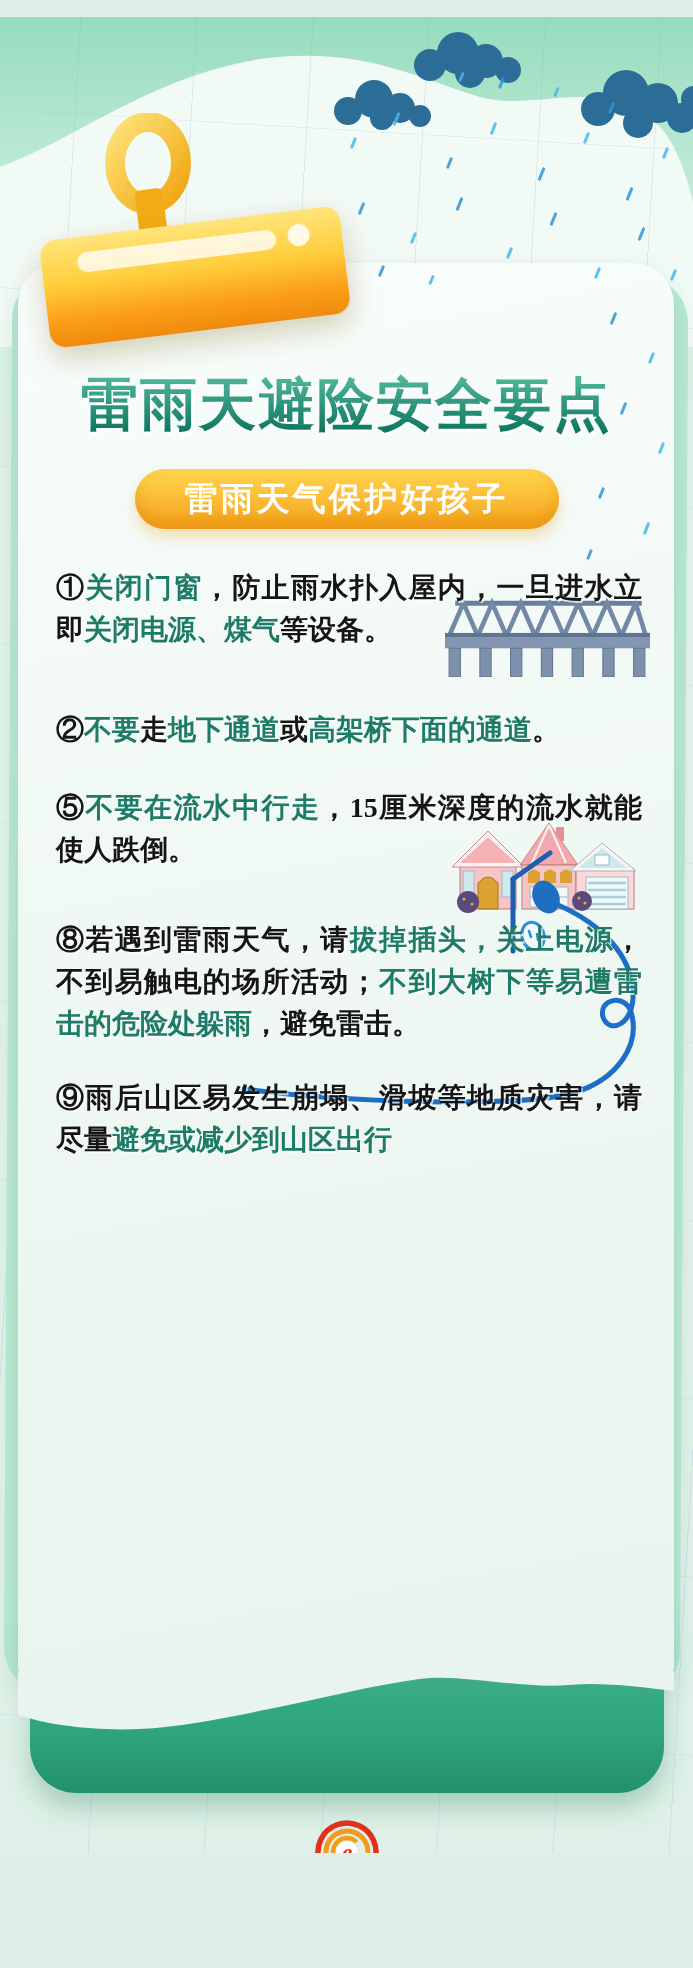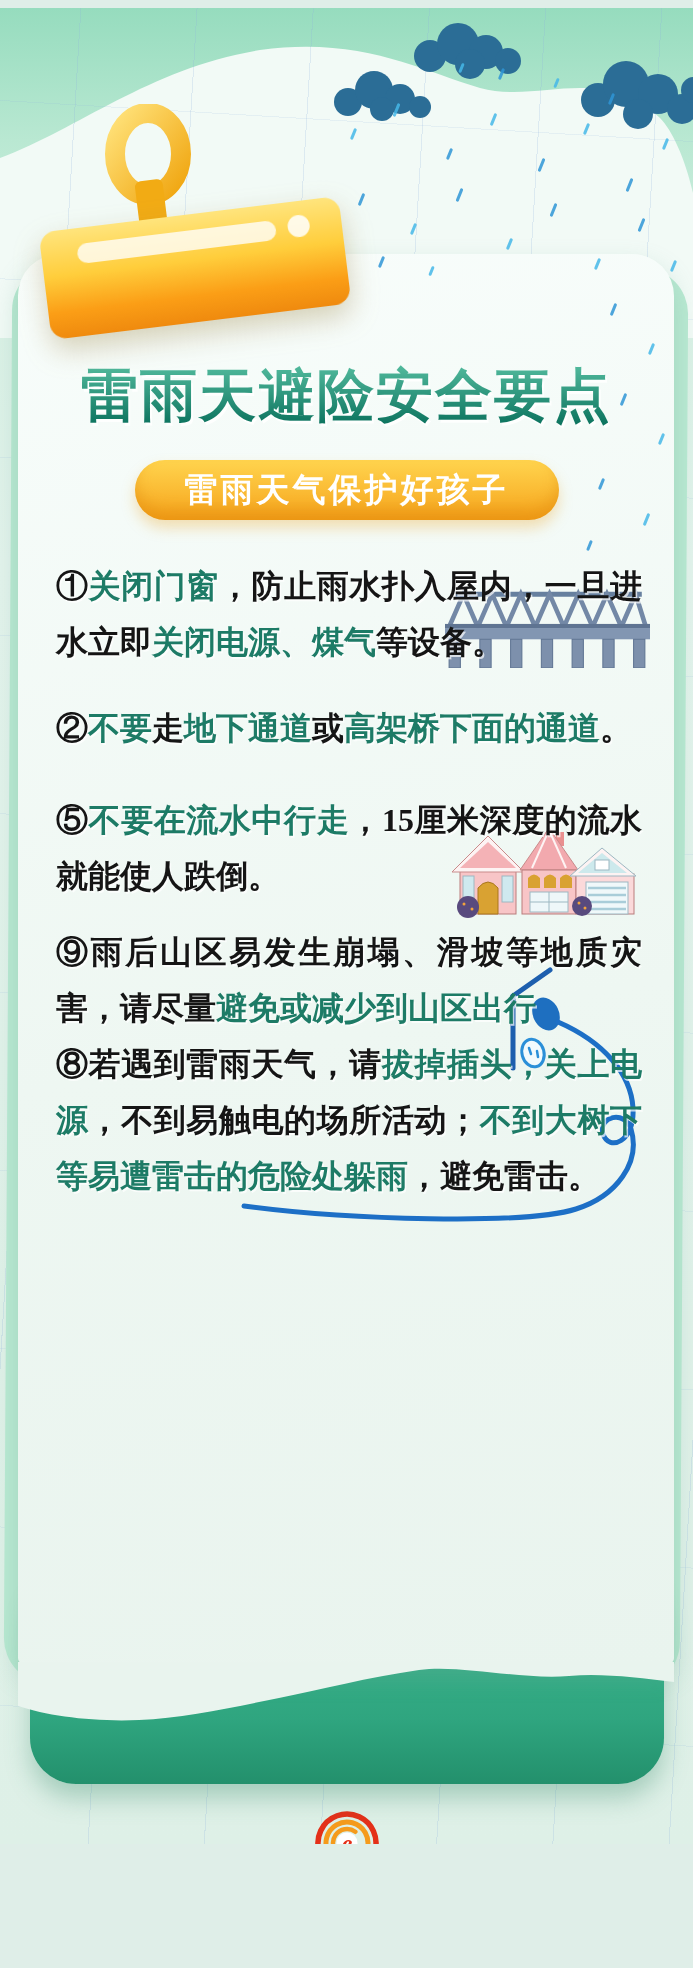--- a/index.html
+++ b/index.html
@@ -1,17 +1,17 @@
 <!DOCTYPE html>
 <html style="--emphasis: #1d7b66; --body: #151515; --title-top: #5ac2a4; --title-bottom: #0e7560; --pill-top: #ffd44e; --pill-bottom: #f6a41c; --card-bg: #eef7f2; --under-card: #2fa57f; --cloud: #2b6d96; --rain-light: #45b7e8; --rain-dark: #2f95d6; --clip-gold: #ffc832; --logo-red: #e43019; --logo-orange: #f59b1c;"><head>
 <meta charset="utf-8">
 <style>
   html,body{margin:0;padding:0;}
   body{background:#dfeee8;font-family:"Liberation Sans",sans-serif;}
-  .poster{position:relative;width:693px;height:1836px;overflow:hidden;margin:8px auto;
+  .poster{position:relative;width:693px;height:1836px;overflow:hidden;margin:17px auto;
           background:linear-gradient(180deg,#cdeedd 0%,#e3f3ec 30%,#def0e7 100%);}
 
   
   .bg-top{position:absolute;left:0;top:0;width:693px;height:330px;z-index:0;
           background:linear-gradient(180deg,#96dcbe 0%,#b9e8d2 40%,#e3f3ec 100%);}
   .bg-wave{position:absolute;left:0;top:0;z-index:0;}
   .grid-layer{position:absolute;left:-40px;top:-40px;right:-40px;bottom:-40px;z-index:0;
     background-image:
       repeating-linear-gradient(93deg, rgba(140,175,220,.22) 0 1px, transparent 1px 116px),
       repeating-linear-gradient(3deg, rgba(140,175,220,.14) 0 1px, transparent 1px 178px);
@@ -56,21 +56,21 @@
          filter:drop-shadow(2px 3px 0 rgba(255,255,255,.85));}
   .pill{position:absolute;left:50%;top:452px;transform:translateX(-50%);
         width:424px;height:60px;border-radius:32px;
         background:linear-gradient(180deg,var(--pill-top,#ffd44e) 0%,var(--pill-bottom,#f6a41c) 100%);
         box-shadow:inset 0 -10px 14px rgba(221,130,8,.40),0 8px 14px rgba(235,170,50,.35);
         display:flex;align-items:center;justify-content:center;}
   .pill span{font-size:33px;font-weight:700;color:#ffffff;letter-spacing:3px;}
 
   .tips{position:absolute;left:56px;top:550px;width:586px;}
   .tip{position:relative;margin-bottom:34px;}
-  .tip-text{position:relative;z-index:1;margin:0;font-size:32px;line-height:56px;
+  .tip-text{position:relative;z-index:1;margin:0;font-size:28px;line-height:42px;
             font-family:"Liberation Serif","DejaVu Serif",serif;font-weight:700;
             text-align:justify;color:var(--body,#151515);
             text-shadow:1.5px 1.5px 0 rgba(255,255,255,.7);}
   .seg{color:var(--body,#151515);}
   .seg-em{color:var(--emphasis,#1d7b66);}
 
   .t1{min-height:112px;margin-bottom:30px;}
   .t2{margin-bottom:36px;}
   .t3{padding-bottom:36px;margin-bottom:5px;}
   .t4{margin-bottom:34px;}
@@ -212,40 +212,40 @@
     <circle cx="16" cy="89" r="11" fill="#584a7e"></circle>
               <circle cx="12" cy="86" r="1.5" fill="#f2a33c"></circle>
               <circle cx="20" cy="91" r="1.5" fill="#f2a33c"></circle>
     <circle cx="130" cy="88" r="10" fill="#584a7e"></circle>
               <circle cx="127" cy="85" r="1.5" fill="#f2a33c"></circle>
               <circle cx="133" cy="90" r="1.5" fill="#f2a33c"></circle>
             </svg>
           </div>
           <p class="tip-text"><span class="seg">⑤</span><span class="seg-em">不要在流水中行走</span><span class="seg">，15厘米深度的流水就能使人跌倒。</span></p>
         </div>
-        <div class="tip t9">
-          <p class="tip-text"><span class="seg">⑨雨后山区易发生崩塌、滑坡等地质灾害，请尽量</span><span class="seg-em">避免或减少到山区出行</span></p>
-        </div>
         <div class="tip t8">
           <div class="illus illus-plug">
             <svg viewBox="0 0 465 285">
     <g fill="none" stroke="#1d5fae" stroke-width="5" stroke-linecap="round">
       <path d="M287,40 L287,112"></path>
                 <path d="M287,40 L324,14"></path>
     </g>
     <ellipse cx="320" cy="58" rx="13" ry="17" fill="#1e6fc0" transform="rotate(-25 320 58)"></ellipse>
     <ellipse cx="307" cy="97" rx="11" ry="14" fill="#f2fafd" stroke="#2b8fd8" stroke-width="3" transform="rotate(-15 307 97)"></ellipse>
     <g stroke="#2b8fd8" stroke-width="2.5" stroke-linecap="round">
       <line x1="303" y1="92" x2="305" y2="98"></line>
                 <line x1="311" y1="95" x2="312" y2="101"></line>
     </g>
     <path d="M332,66 C378,86 405,118 407,152 C409,186 383,196 377,178 C372,160 399,154 405,173 C415,206 391,240 350,253 C300,269 120,264 18,250" fill="none" stroke="#1d6fc6" stroke-width="5" stroke-linecap="round"></path>
             </svg>
           </div>
           <p class="tip-text"><span class="seg">⑧若遇到雷雨天气，请</span><span class="seg-em">拔掉插头，关上电源</span><span class="seg">，不到易触电的场所活动；</span><span class="seg-em">不到大树下等易遭雷击的危险处躲雨</span><span class="seg">，避免雷击。</span></p>
+        </div>
+        <div class="tip t9">
+          <p class="tip-text"><span class="seg">⑨雨后山区易发生崩塌、滑坡等地质灾害，请尽量</span><span class="seg-em">避免或减少到山区出行</span></p>
         </div>
       </div>
   </div>
 
   <div class="rain-layer">
       <div class="rain-drop" style="left: 500px; top: 60px; height: 12px; background: rgb(47, 149, 214);"></div>
       <div class="rain-drop" style="left: 555px; top: 70px; height: 10px; background: rgb(69, 183, 232);"></div>
       <div class="rain-drop" style="left: 610px; top: 85px; height: 12px; background: rgb(47, 149, 214);"></div>
       <div class="rain-drop" style="left: 460px; top: 55px; height: 10px; background: rgb(69, 183, 232);"></div>
       <div class="rain-drop" style="left: 352px; top: 120px; height: 12px; background: rgb(69, 183, 232);"></div>

